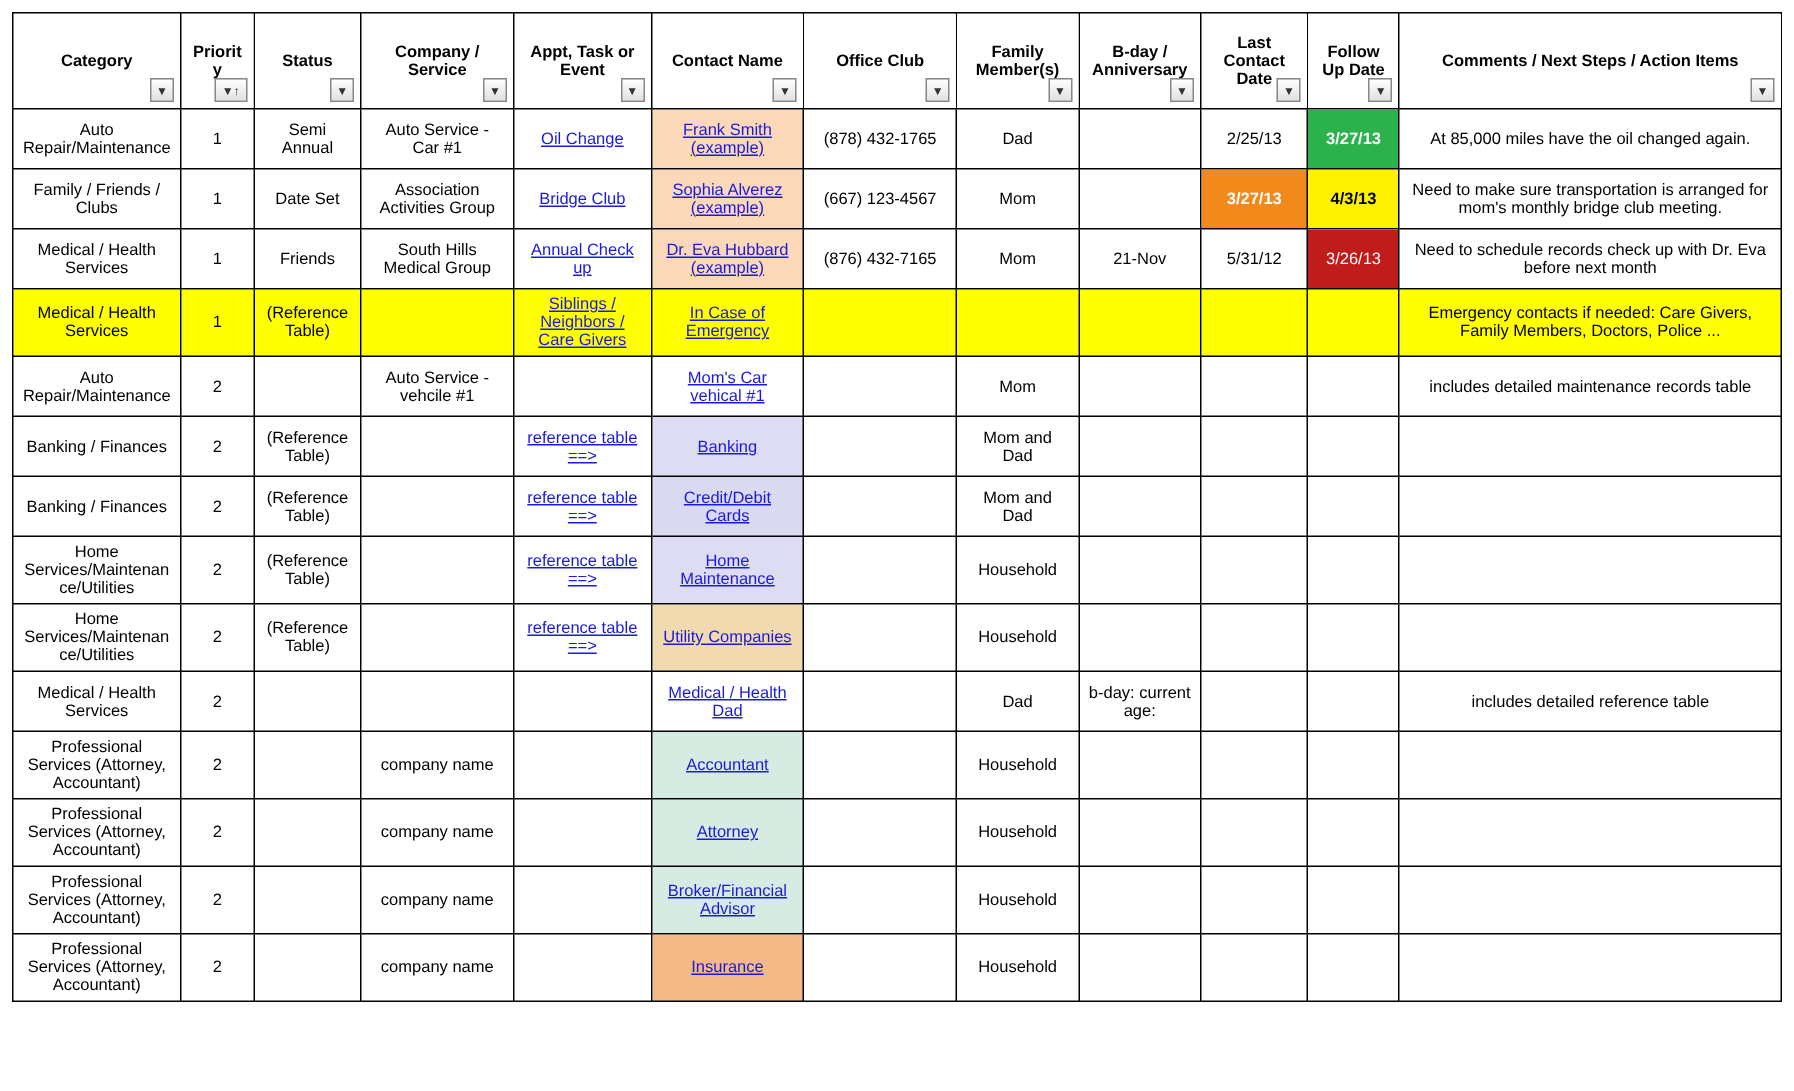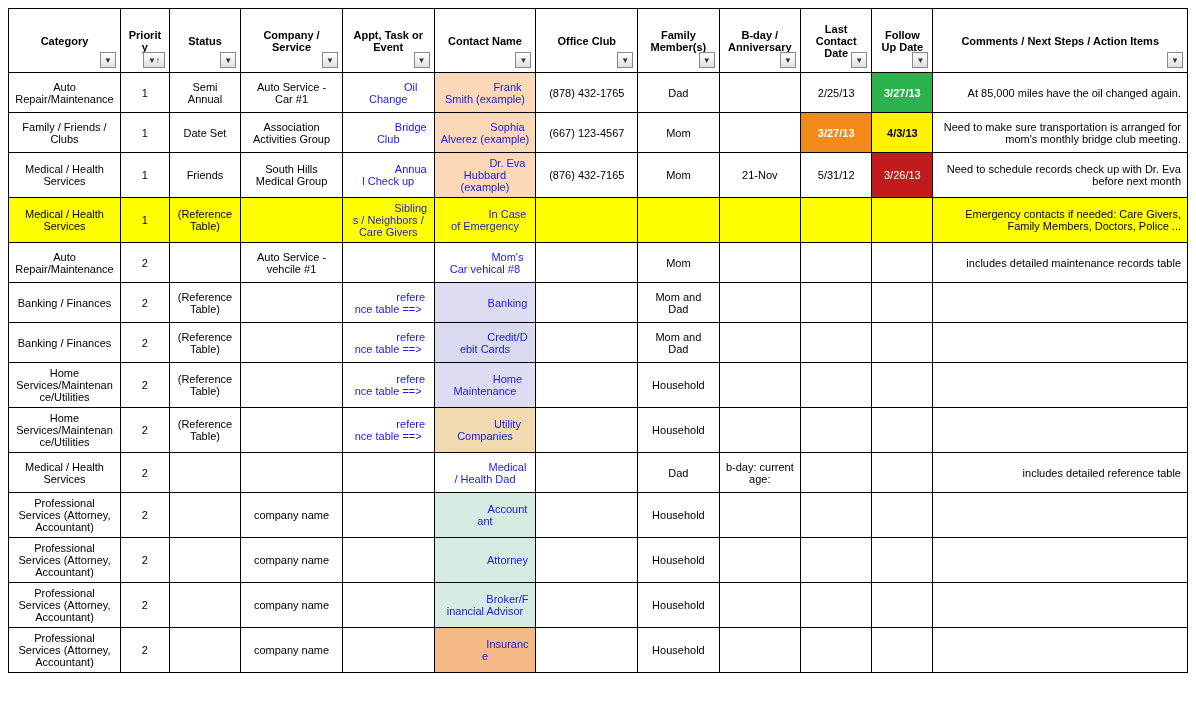--- a/index.html
+++ b/index.html
@@ -54,22 +54,22 @@
     border: 1px solid #888;
     background: linear-gradient(#fff,#e0e0e0);
     display: inline-flex;
     align-items: center;
     justify-content: center;
     font-size: 8px;
     color: #333;
     cursor: pointer;
   }
   td { height: 40px; }
-  a.link { color: #1a1adb; cursor: pointer; margin-left: 45px; }
-  .left { text-align: right; }
+  a.link { color: #1a1adb; text-decoration: underline; cursor: pointer; }
+  .left { text-align: center; }
 
   
   .c-category{width:110px}
   .c-priority{width:48px}
   .c-status{width:70px}
   .c-company{width:100px}
   .c-appt{width:90px}
   .c-contact{width:100px}
   .c-phone{width:100px}
   .c-family{width:80px}
@@ -181,21 +181,21 @@
   <td></td>
   <td></td>
   <td class="left">Emergency contacts if needed: Care Givers, Family Members, Doctors, Police ...</td>
 </tr>
 <tr>
   <td>Auto Repair/Maintenance</td>
   <td>2</td>
   <td></td>
   <td>Auto Service - vehcile #1</td>
   <td><a class="link"></a></td>
-  <td><a class="link">Mom's Car vehical #8</a></td>
+  <td><a class="link">Mom's Car vehical #1</a></td>
   <td></td>
   <td>Mom</td>
   <td></td>
   <td></td>
   <td></td>
   <td class="left">includes detailed maintenance records table</td>
 </tr>
 <tr>
   <td>Banking / Finances</td>
   <td>2</td>

